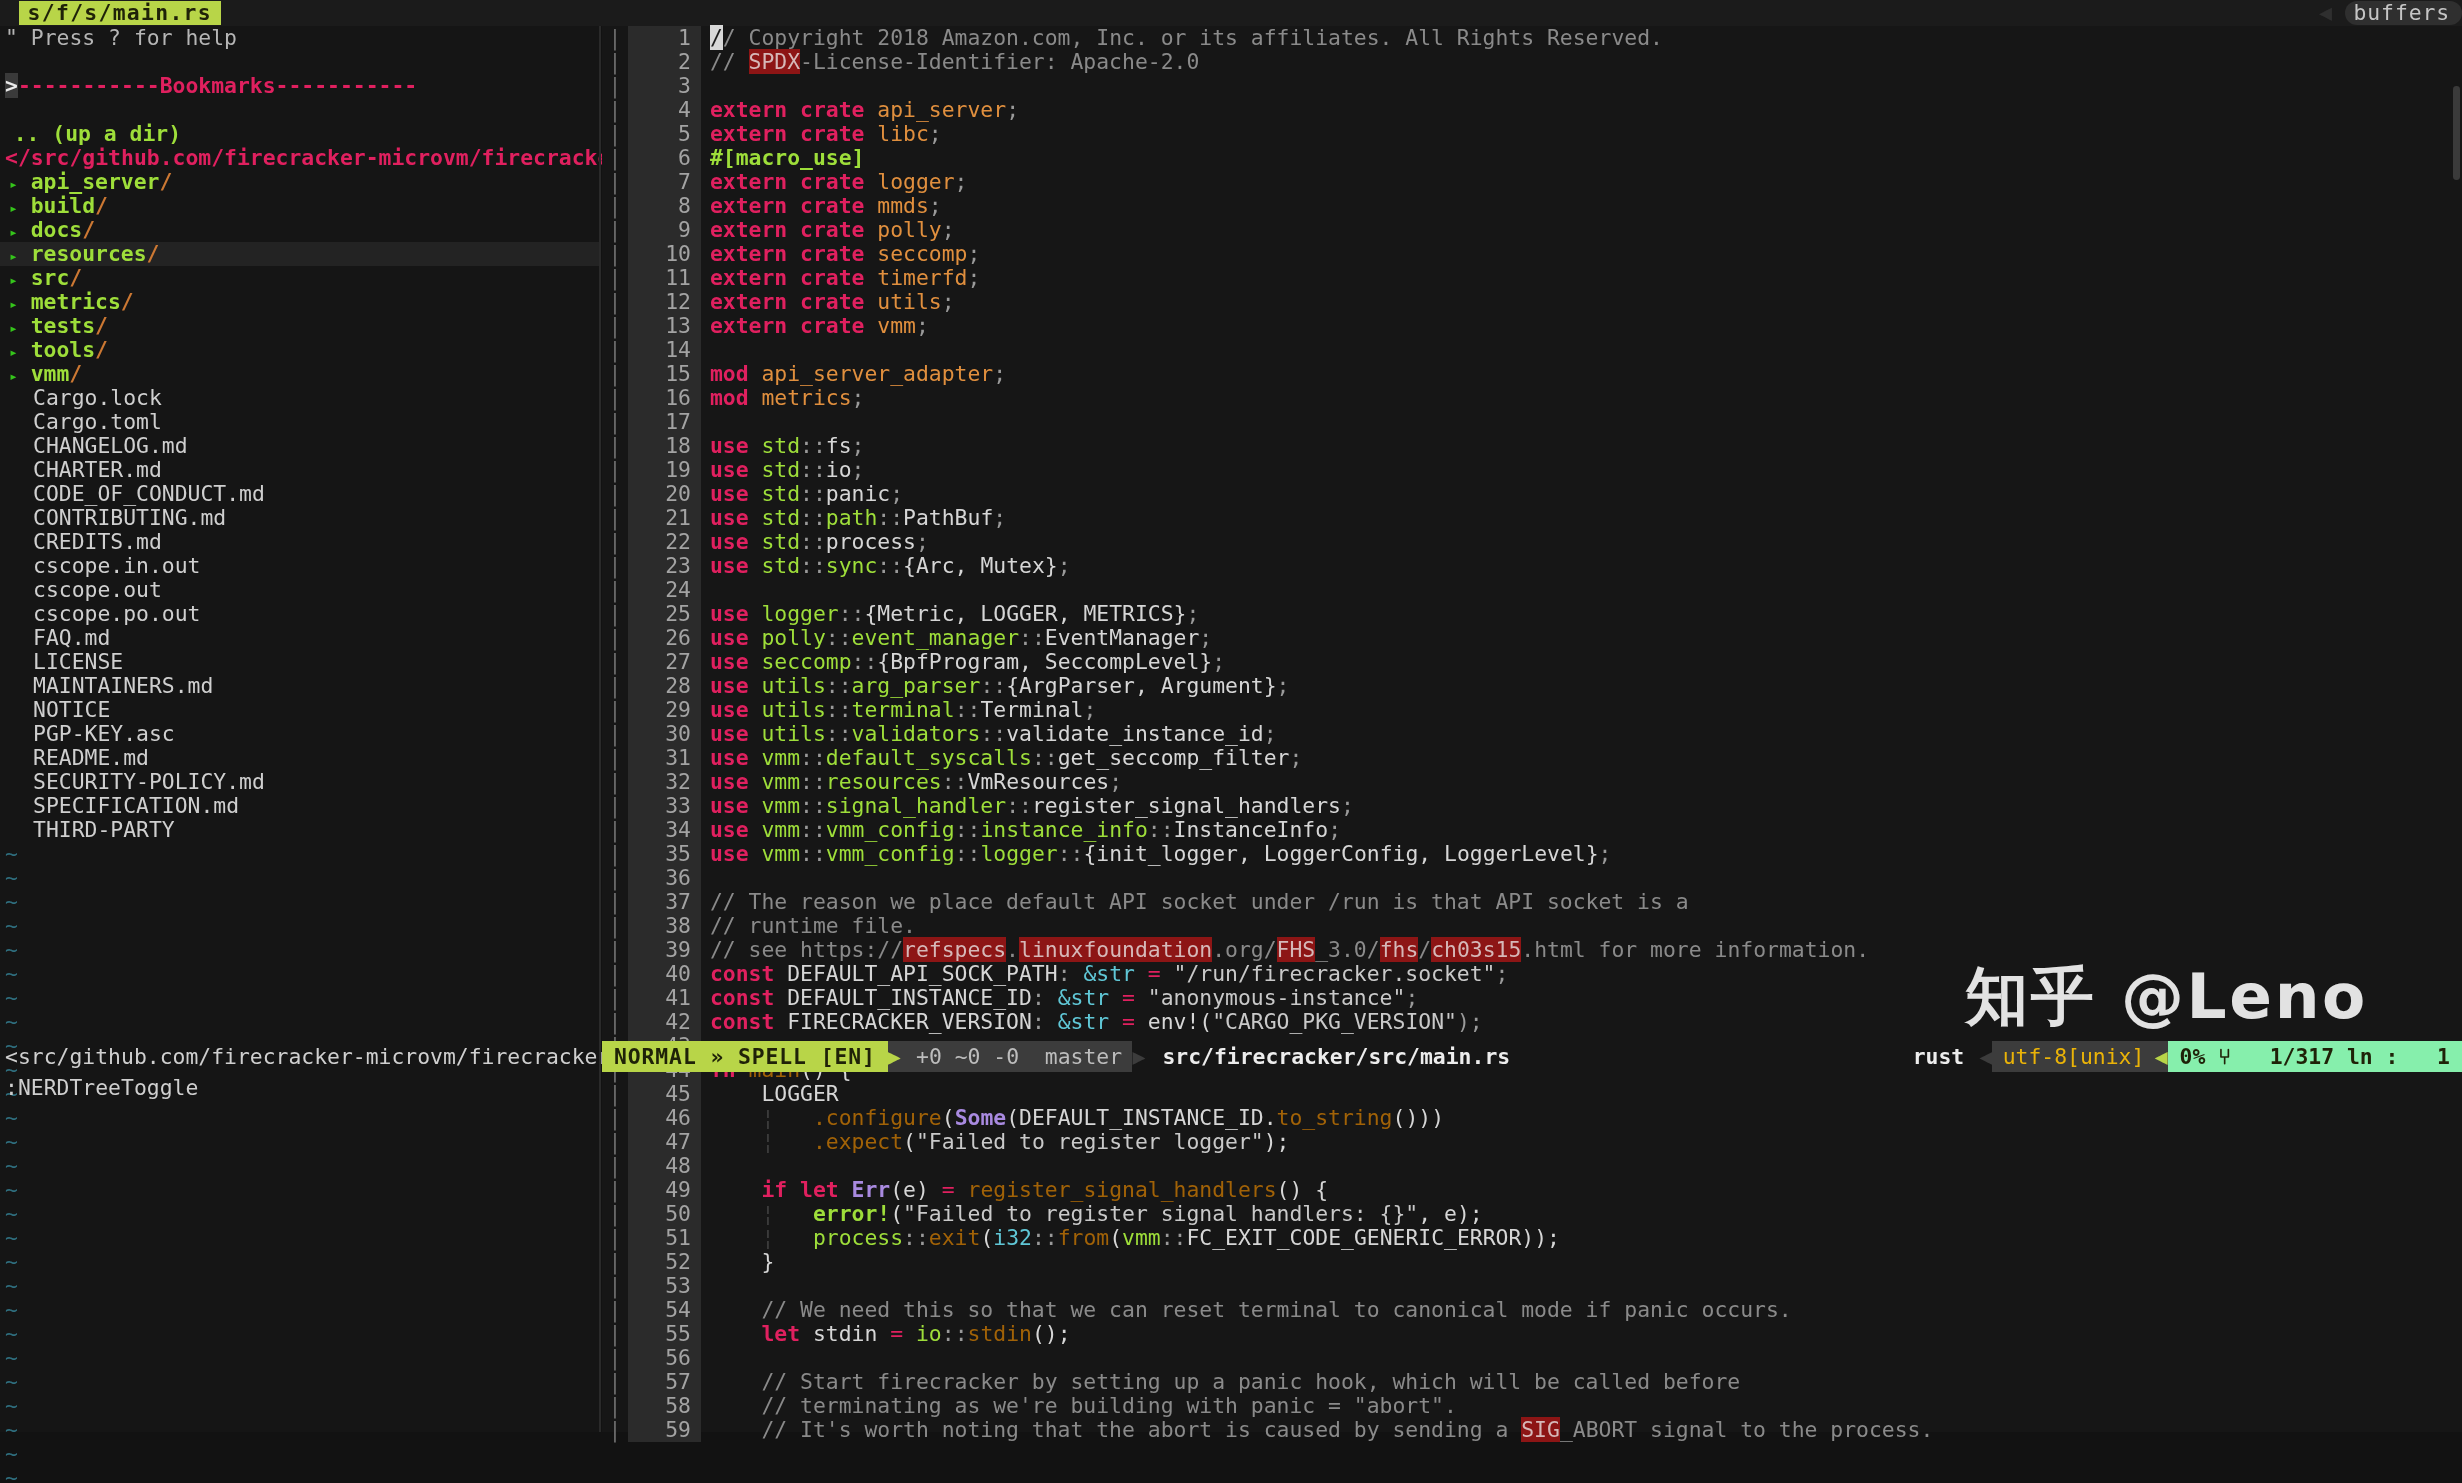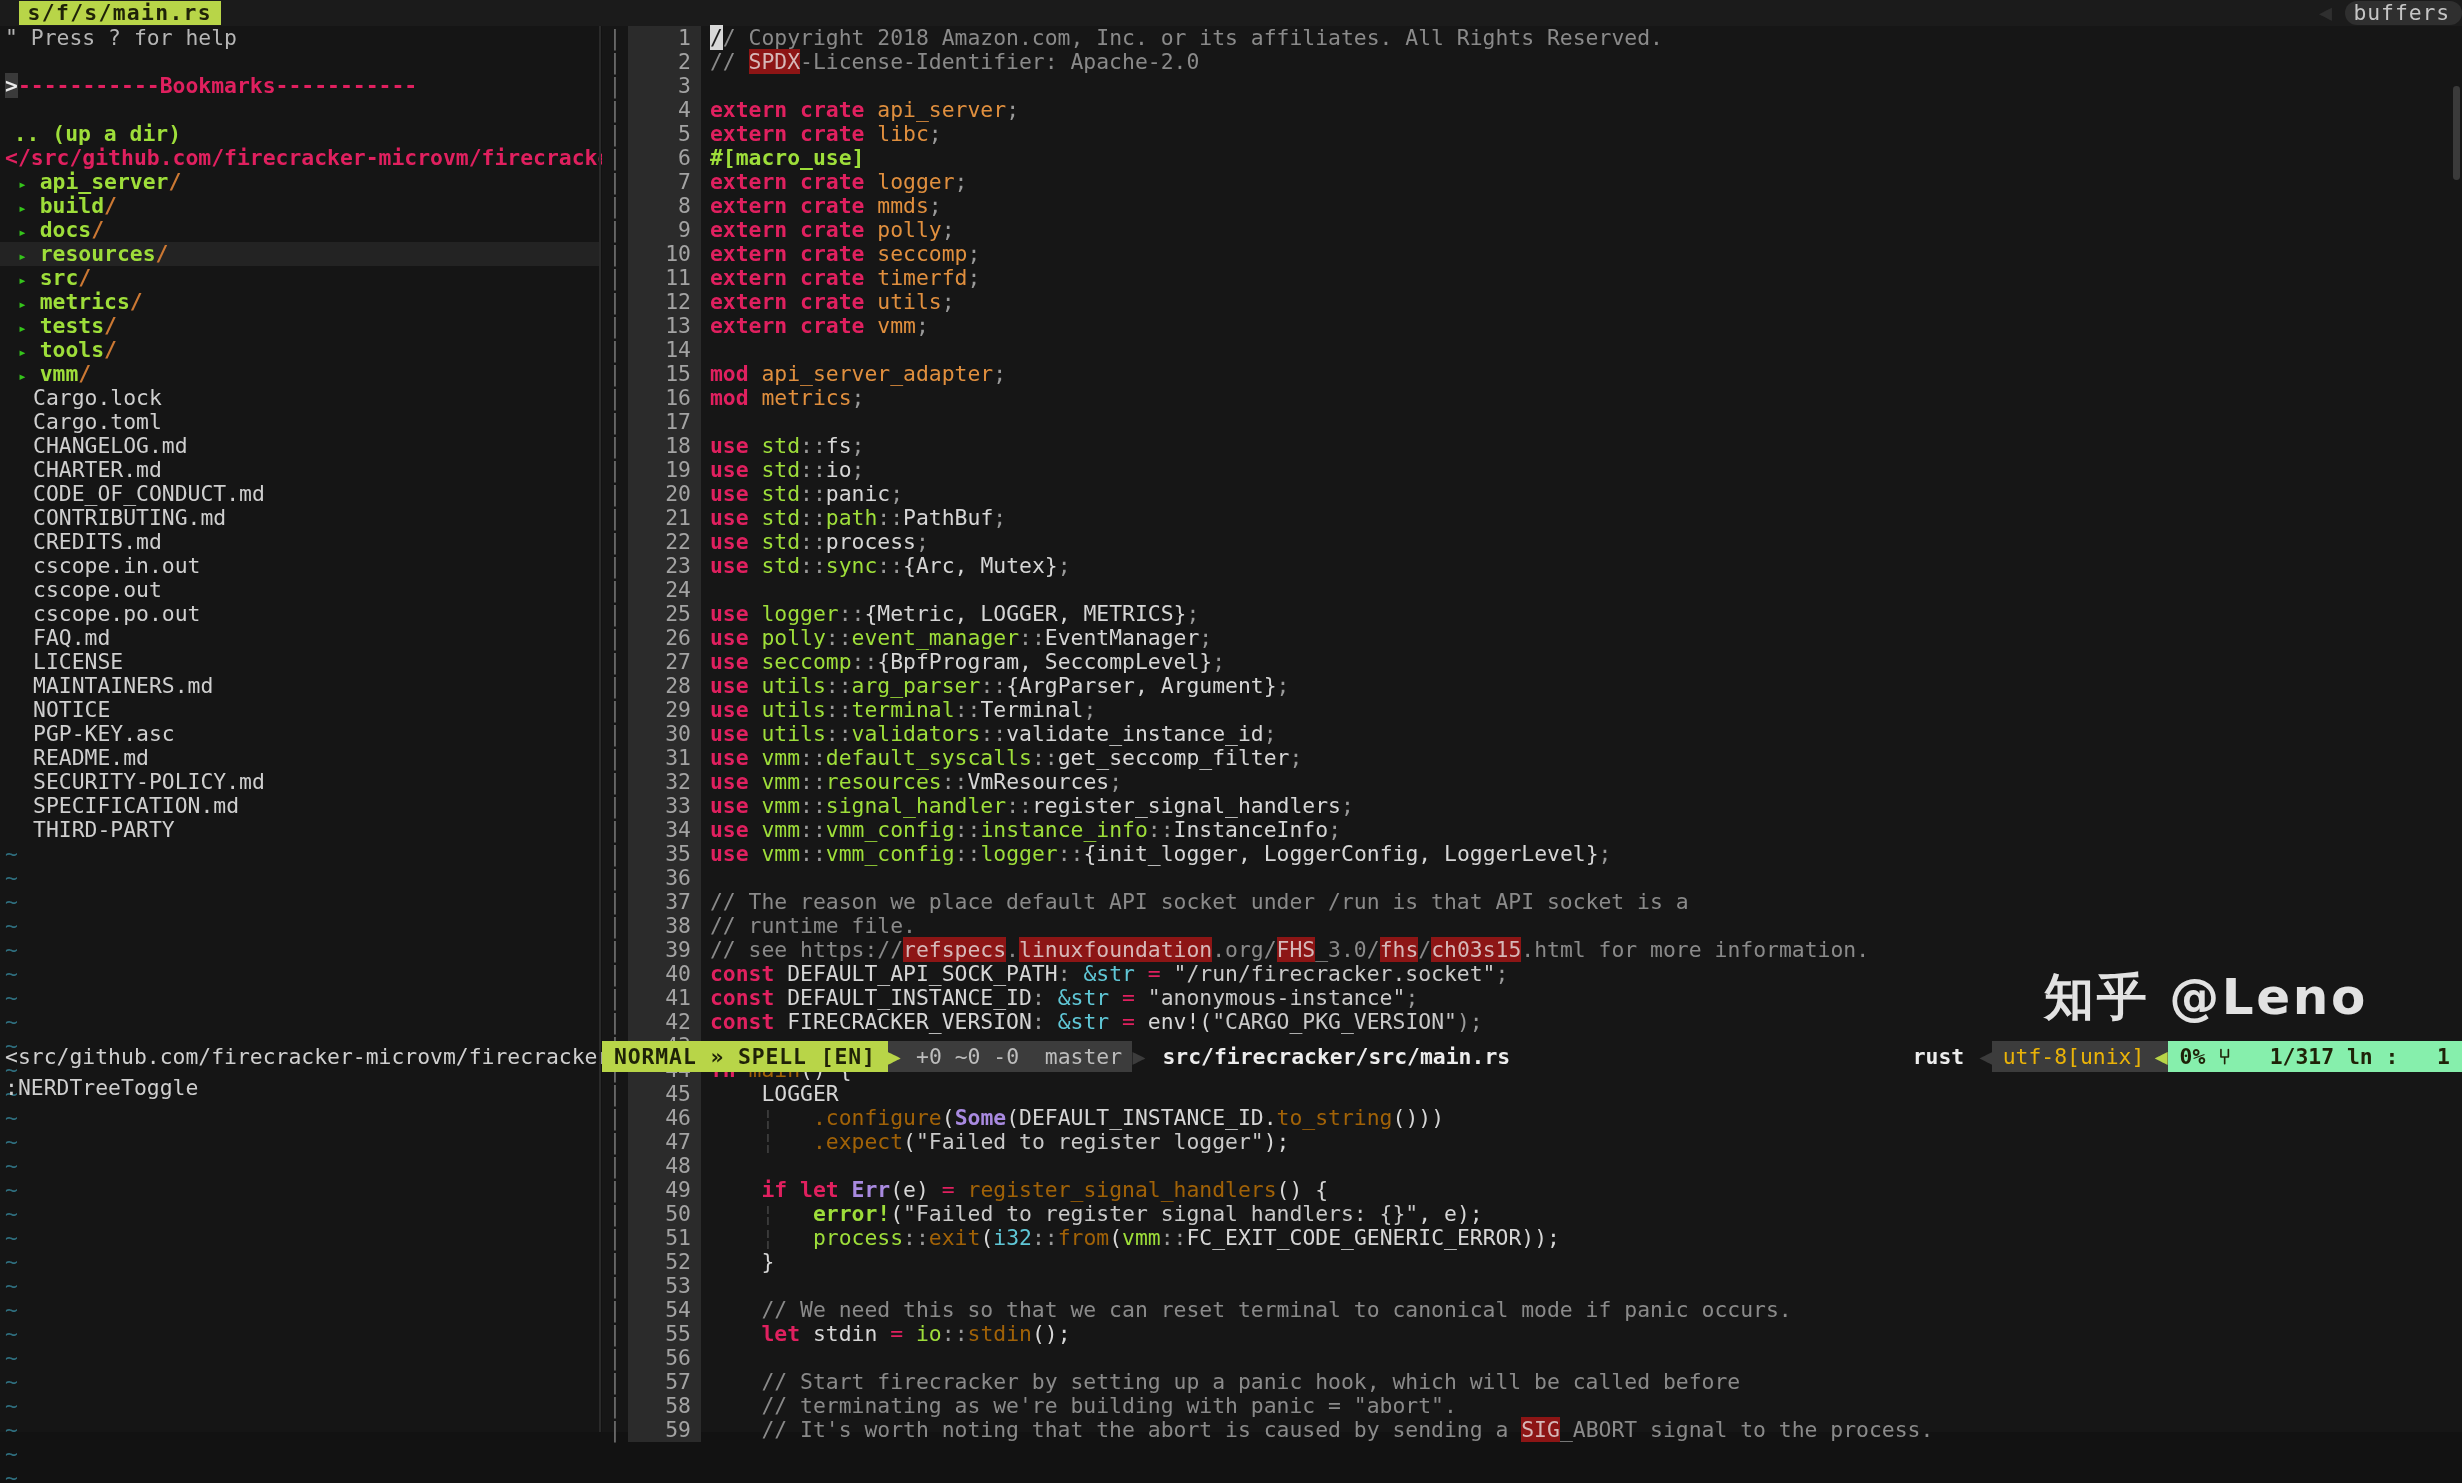--- a/index.html
+++ b/index.html
@@ -26,21 +26,21 @@
   }
 
   
   .tree{position:absolute;left:0;top:26px;width:600px;height:1406px;background:#151515;}
   .tree-line{height:24px;line-height:24px;white-space:pre;padding-left:5.1px;color:#9a9a9a;}
   .tree-help{color:#b5b5b5;}
   .tree-bm{color:#e0205f;font-weight:bold;}
   .tree-bm .caret{background:#3a3a3a;color:#eaeaea;}
   .up{color:#9ede3a;font-weight:bold;padding-left:8.6px;}
   .rootpath{color:#e0205f;font-weight:bold;}
-  .dirrow{padding-left:18px;}
+  .dirrow{padding-left:9px;}
   .dirrow.sel{background:#232323;}
   .arrow{color:#35c41b;font-size:14.6px;}
   .dirname{color:#9ede3a;font-weight:bold;}
   .slash{color:#cc7833;font-weight:bold;}
   .filerow{color:#cfcfcf;padding-left:33px;}
   .tilde{color:#2f6f7f;padding-left:5.1px;}
   .tree-sep{position:absolute;left:599px;top:26px;width:1.7px;height:1406px;background:#2a2a2a;}
 
   
   .code{position:absolute;left:602px;top:26px;width:1860px;height:1406px;background:#161616;}
@@ -81,21 +81,21 @@
   .st-arrow4{color:#b8d548;background:#3c3c3c;line-height:31px;}
   .st-pos{background:#86efac;color:#1f2208;padding:0 12px;line-height:31px;white-space:pre;font-weight:bold;}
 
   
   .cmdline{position:absolute;left:0;bottom:0;width:2462px;height:31px;line-height:31px;color:#cfcfcf;padding-left:5.1px;white-space:pre;}
 
   
   .watermark{
     position:absolute;right:94px;bottom:94px;color:#f2f2f2;
     font-family:"DejaVu Sans","Liberation Sans",sans-serif;
-    font-size:50px;font-weight:bold;letter-spacing:2.6px;opacity:.93;
+    font-size:63px;font-weight:bold;letter-spacing:2.6px;opacity:.93;
   }
   .scrollbar{position:absolute;right:1.7px;top:86px;width:6.9px;height:94px;background:#3a3a3a;border-radius:3.4px;}
 </style>
 </head>
 <body>
 
 <div class="screen">
 
   <div class="tabline">
     <div class="tab-active">s/f/s/main.rs</div>

